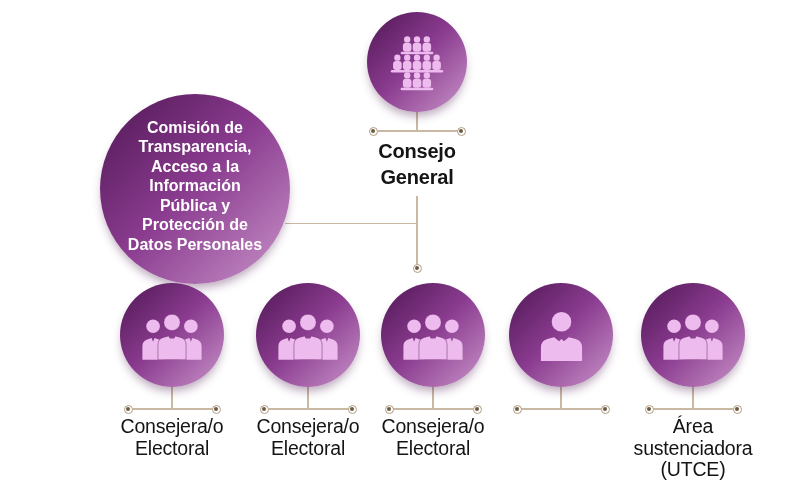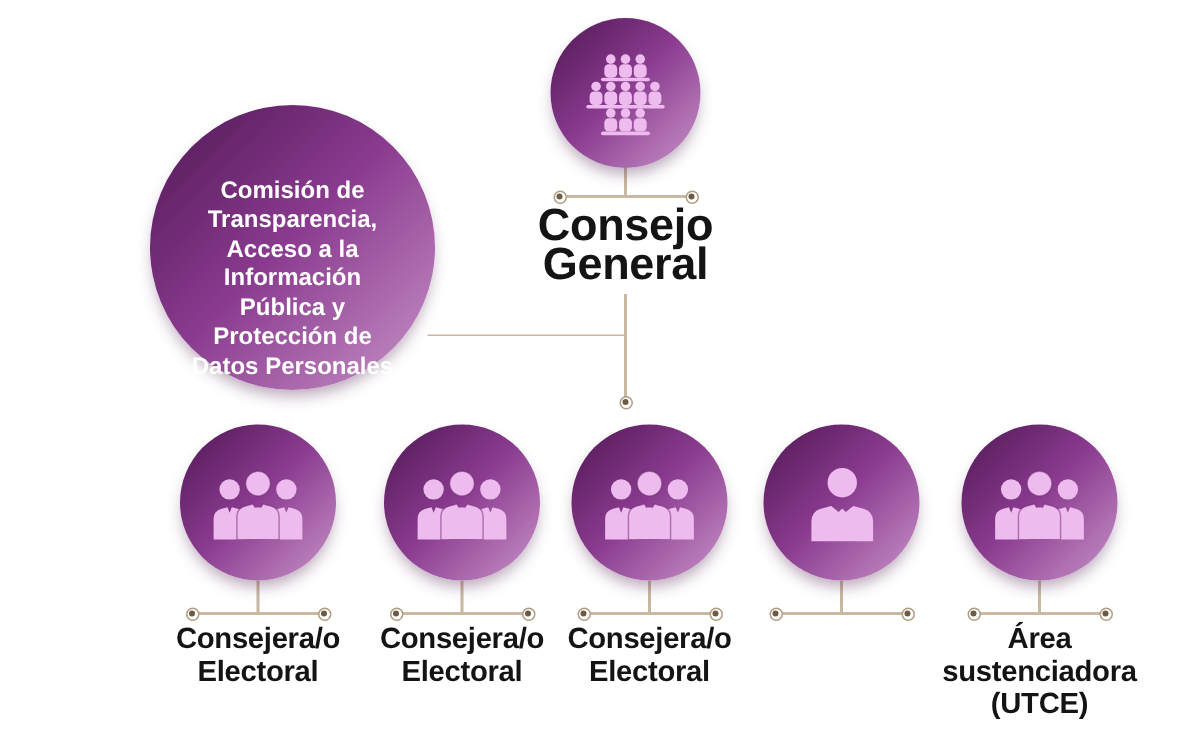--- a/index.html
+++ b/index.html
@@ -36,39 +36,39 @@
     position:absolute;border-radius:50%;z-index:1;
     background:linear-gradient(135deg,var(--bubble-gradient-start) 0%,var(--bubble-gradient-mid) 48%,var(--bubble-gradient-end) 100%);
     box-shadow:0 6px 10px -2px rgba(70,20,70,.38);
     display:flex;align-items:center;justify-content:center;
   }
   .bubble svg{display:block;}
   .root-bubble{left:367px;top:12px;width:100px;height:100px;}
   .root-label{
     position:absolute;left:317px;top:138px;width:200px;z-index:2;
     text-align:center;white-space:pre;color:var(--label-color);
-    font-size:30px;font-weight:800;line-height:26px;letter-spacing:-0.2px;
-  }
-  .commission-bubble{left:100px;top:70px;width:190px;height:190px;align-items:flex-end;}
+    font-size:20px;font-weight:800;line-height:26px;letter-spacing:-0.2px;
+  }
+  .commission-bubble{left:100px;top:94px;width:190px;height:190px;}
   .commission-label{
     width:100%;text-align:center;white-space:pre-line;
     color:var(--commission-text-color);
     font-size:16px;font-weight:700;line-height:19.5px;
     padding-bottom:6px;
   }
   .org-child{position:absolute;top:283px;width:170px;height:205px;}
   .org-child .bubble{left:33px;top:0;width:104px;height:104px;}
   .org-child .stub{left:84.25px;top:104px;height:22px;}
   .org-child .bar{left:41px;top:125.25px;width:88px;}
   .org-child .node.l{left:36.5px;top:121.5px;}
   .org-child .node.r{left:124.5px;top:121.5px;}
   .child-label{
     position:absolute;top:133px;width:100%;z-index:2;
     text-align:center;white-space:pre;color:var(--label-color);
-    font-size:19.5px;font-weight:700;line-height:21.5px;letter-spacing:-0.2px;
+    font-size:19.5px;font-weight:400;line-height:21.5px;letter-spacing:-0.2px;
   }
   .c1{left:87px;}  .c2{left:223px;} .c3{left:348px;} .c4{left:476px;} .c5{left:608px;}
 </style>
 </head>
 <body>
 
 <div class="canvas">
 
   <div class="line v" style="left:416px;top:112px;height:19px;"></div>
   <div class="line h" style="left:373px;top:130.25px;width:88px;"></div>

